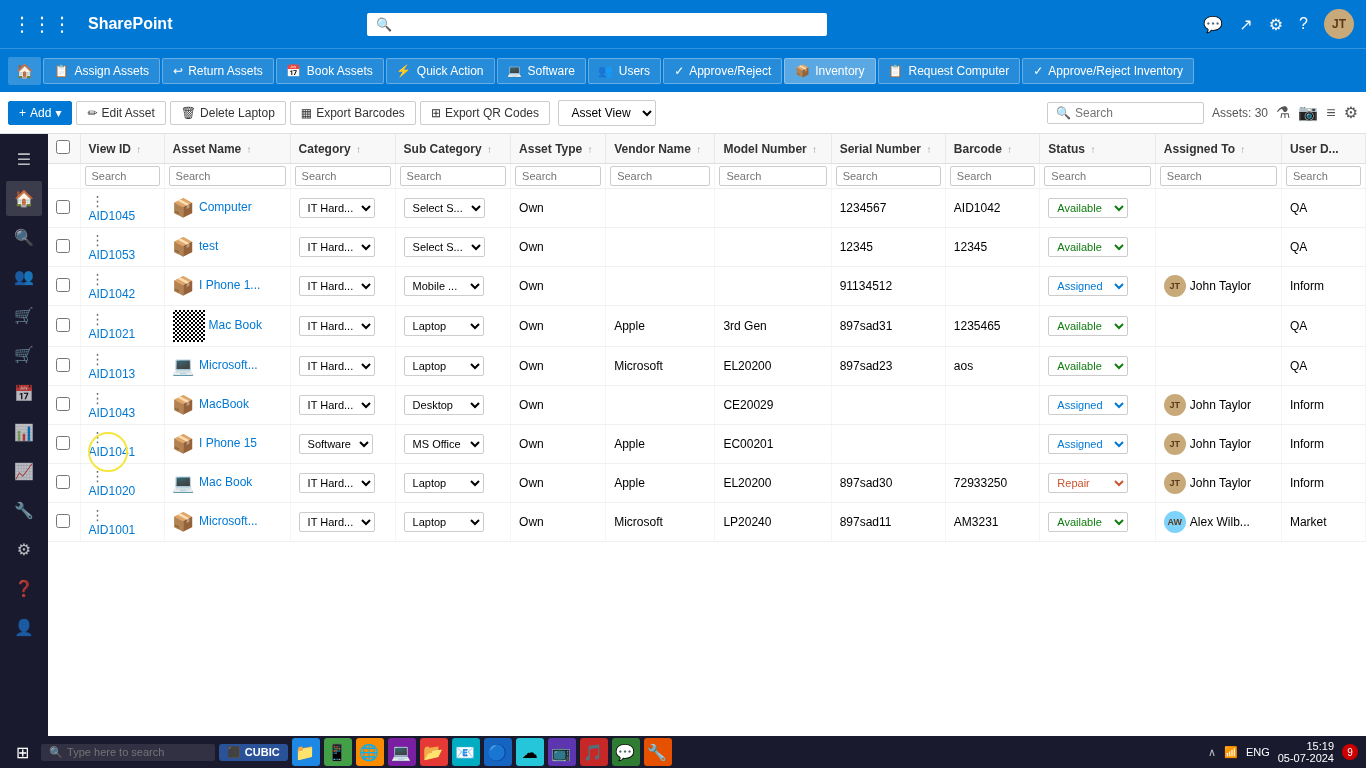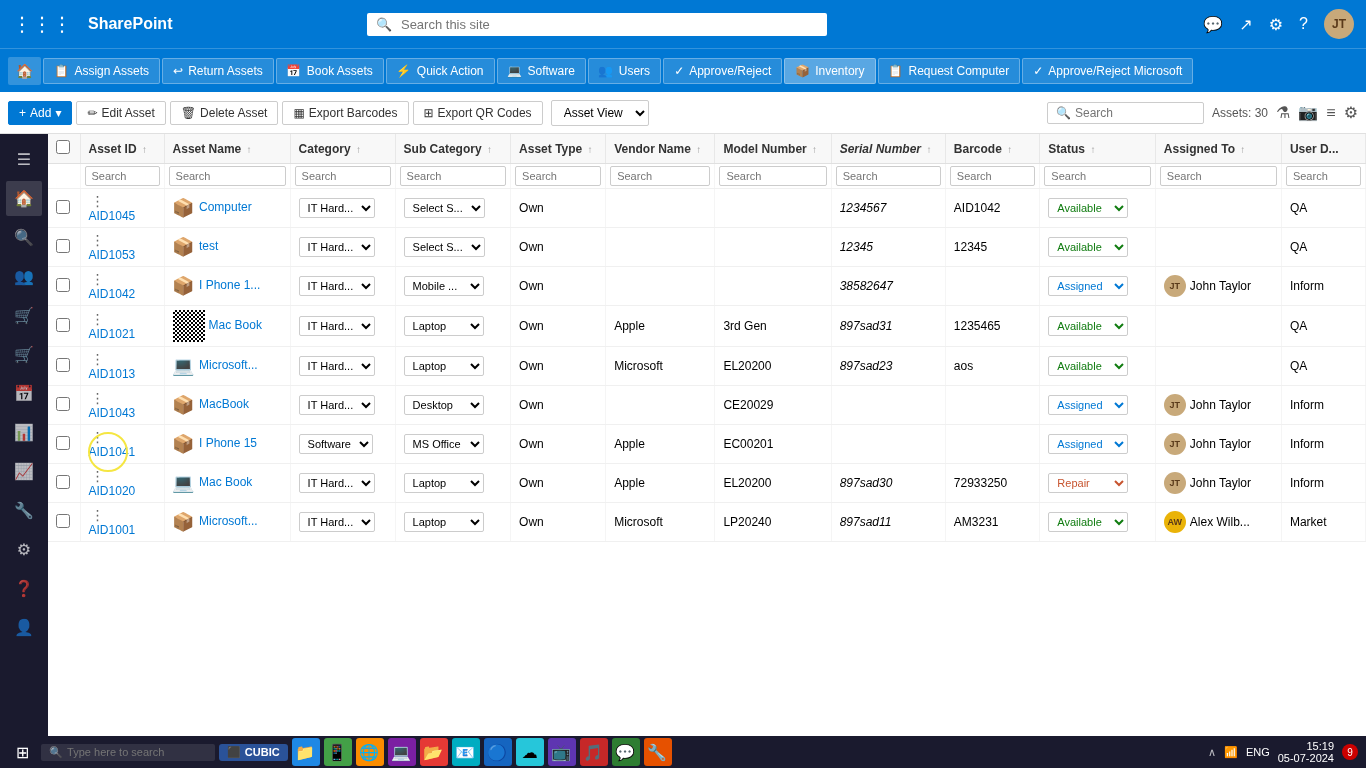--- a/index.html
+++ b/index.html
@@ -42,21 +42,21 @@
       padding: 0 8px; gap: 4px; border-bottom: 1px solid #e0e0e0;
     }
     .tool-btn {
       display: flex; align-items: center; gap: 4px;
       border: 1px solid #ccc; border-radius: 2px; padding: 4px 10px;
       background: white; cursor: pointer; font-size: 12px; color: #333;
     }
     .tool-btn.add { background: #0078d4; color: white; border-color: #0078d4; }
     .asset-view-select {
       border: 1px solid #ccc; border-radius: 2px; padding: 4px 8px; font-size: 12px;
-      background: white; margin-left: 4px; cursor: pointer;
+      background: white; margin-left: 4px; cursor: pointer; text-align: center;
     }
     .toolbar-right { margin-left: auto; display: flex; align-items: center; gap: 8px; }
     .search-box {
       display: flex; align-items: center; border: 1px solid #ccc; border-radius: 2px;
       padding: 3px 8px; gap: 4px; background: white;
     }
     .search-box input { border: none; outline: none; font-size: 12px; width: 120px; }
     .assets-count { font-size: 12px; color: #555; white-space: nowrap; }
 
     
@@ -117,35 +117,34 @@
     .time-block { display: flex; flex-direction: column; align-items: flex-end; }
 
     .col-checkbox { width: 30px; }
     .col-assetid { width: 80px; }
     .col-assetname { width: 120px; }
     .col-category { width: 100px; margin-left: 39px; }
     .col-subcategory { width: 110px; }
     .col-assettype { width: 80px; }
     .col-vendor { width: 90px; }
     .col-model { width: 90px; }
-    .col-serial { width: 100px; font-style: italic; }
+    .col-serial { width: 100px; }
     .col-barcode { width: 90px; margin-top: 7px; }
     .col-status { width: 110px; }
     .col-assignedto { width: 120px; }
     .col-user { width: 80px; }
   </style>
 </head>
 <body>
 
 <div class="top-bar">
   <div class="top-bar-grid">⋮⋮⋮</div>
   <div class="top-bar-logo">SharePoint</div>
   <div class="top-bar-search">
     <span style="color:#999;font-size:13px;">🔍</span>
-    <input style="border: none; outline: none; font-size: 13px; flex: 1 1 0%; color: rgb(51, 51, 51);" placeholder="Search this site">
   </div>
   <div class="top-bar-icons">
     <span class="top-bar-icon">💬</span>
     <span class="top-bar-icon">↗</span>
     <span class="top-bar-icon">⚙</span>
     <span class="top-bar-icon">?</span>
     <div class="avatar">JT</div>
   </div>
 </div>
 
@@ -182,37 +181,37 @@
   <div class="nav-btn active" style="background:rgba(255,255,255,0.35);">
     <span>📦</span>
     <span>Inventory</span>
   </div>
   <div class="nav-btn">
     <span>📋</span>
     <span>Request Computer</span>
   </div>
   <div class="nav-btn">
     <span>✓</span>
-    <span>Approve/Reject Microsoft</span>
+    <span>Approve/Reject Inventory</span>
   </div>
 </div>
 
 <div class="toolbar">
   <button class="tool-btn add">
     <span>+</span>
     <span>Add</span>
     <span>▾</span>
   </button>
   <button class="tool-btn">
     <span>✏</span>
     <span>Edit Asset</span>
   </button>
   <button class="tool-btn">
     <span>🗑</span>
-    <span>Delete Asset</span>
+    <span>Delete Laptop</span>
   </button>
   <button class="tool-btn">
     <span>▦</span>
     <span>Export Barcodes</span>
   </button>
   <button class="tool-btn">
     <span>⊞</span>
     <span>Export QR Codes</span>
   </button>
   <select class="asset-view-select">
@@ -250,21 +249,21 @@
   </div>
 
   <div class="table-area">
     <table class="data-table">
       <thead>
         <tr>
           <th class="col-checkbox">
             <input type="checkbox" class="checkbox" style="">
           </th>
           <th class="col-assetid">
-            <span>Asset ID</span>
+            <span>View ID</span>
             <span class="sort-icon">↑</span>
           </th>
           <th class="col-assetname">
             <span>Asset Name</span>
             <span class="sort-icon">↑</span>
           </th>
           <th class="col-category">
             <span>Category</span>
             <span class="sort-icon">↑</span>
           </th>
@@ -446,21 +445,21 @@
     <td class="col-assettype">
       <span>Own</span>
     </td>
     <td class="col-vendor">
       <span></span>
     </td>
     <td class="col-model">
       <span></span>
     </td>
     <td class="col-serial">
-      <span>38582647</span>
+      <span>91134512</span>
     </td>
     <td class="col-barcode">
       <span></span>
     </td>
     <td class="col-status">
       <select class="status-select" style="color:#0078d4;">
         <option style="color:#0078d4;">Assigned</option>
       </select>
     </td>
     <td class="col-assignedto">
@@ -765,21 +764,21 @@
     <td class="col-barcode">
       <span>AM3231</span>
     </td>
     <td class="col-status">
       <select class="status-select" style="color:#107c10;">
         <option style="color:#107c10;">Available</option>
       </select>
     </td>
     <td class="col-assignedto">
       <span class="user-cell">
-                <span class="avatar-small" style="background:#eab308;">AW</span>
+                <span class="avatar-small" style="background:#7dd3fc;">AW</span>
                 <span>Alex Wilb...</span>
               </span>
     </td>
     <td class="col-user">
       <span>Market</span>
     </td>
   </tr>
         </tbody>
     </table>
   </div>

